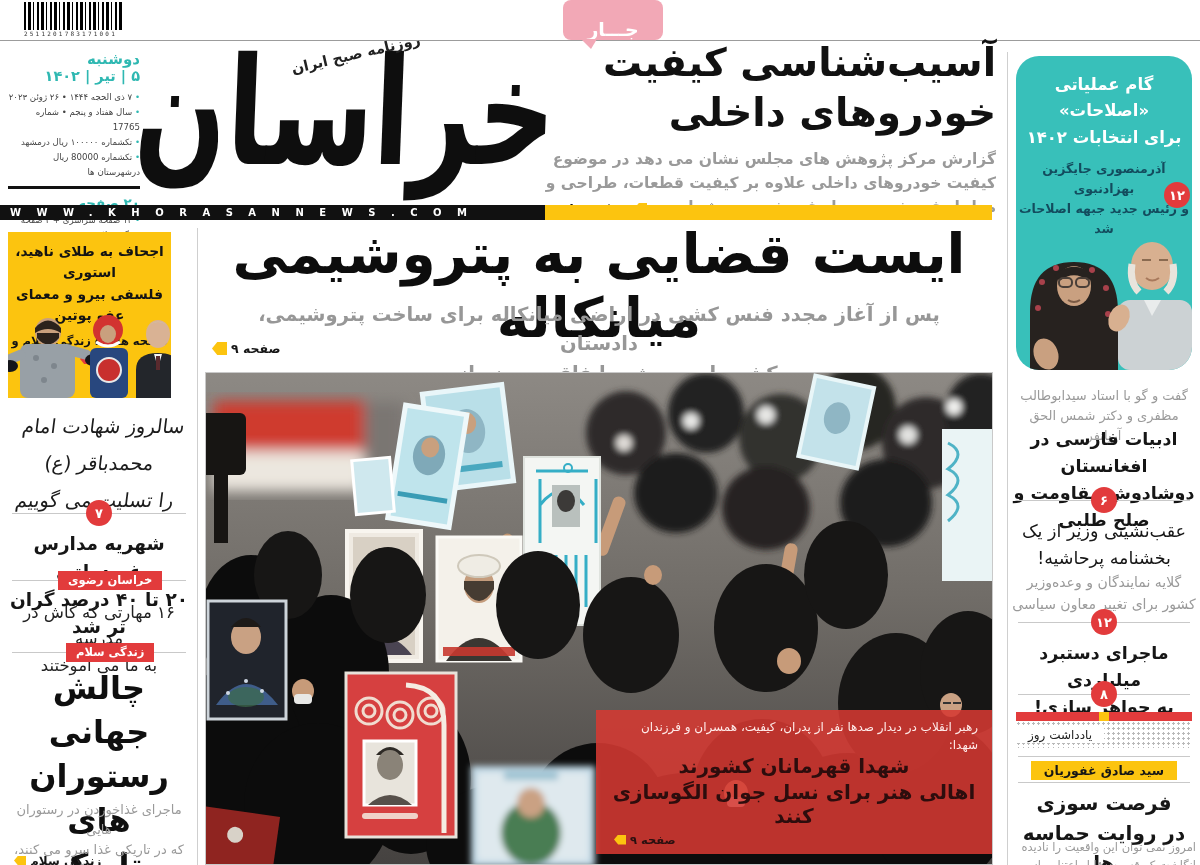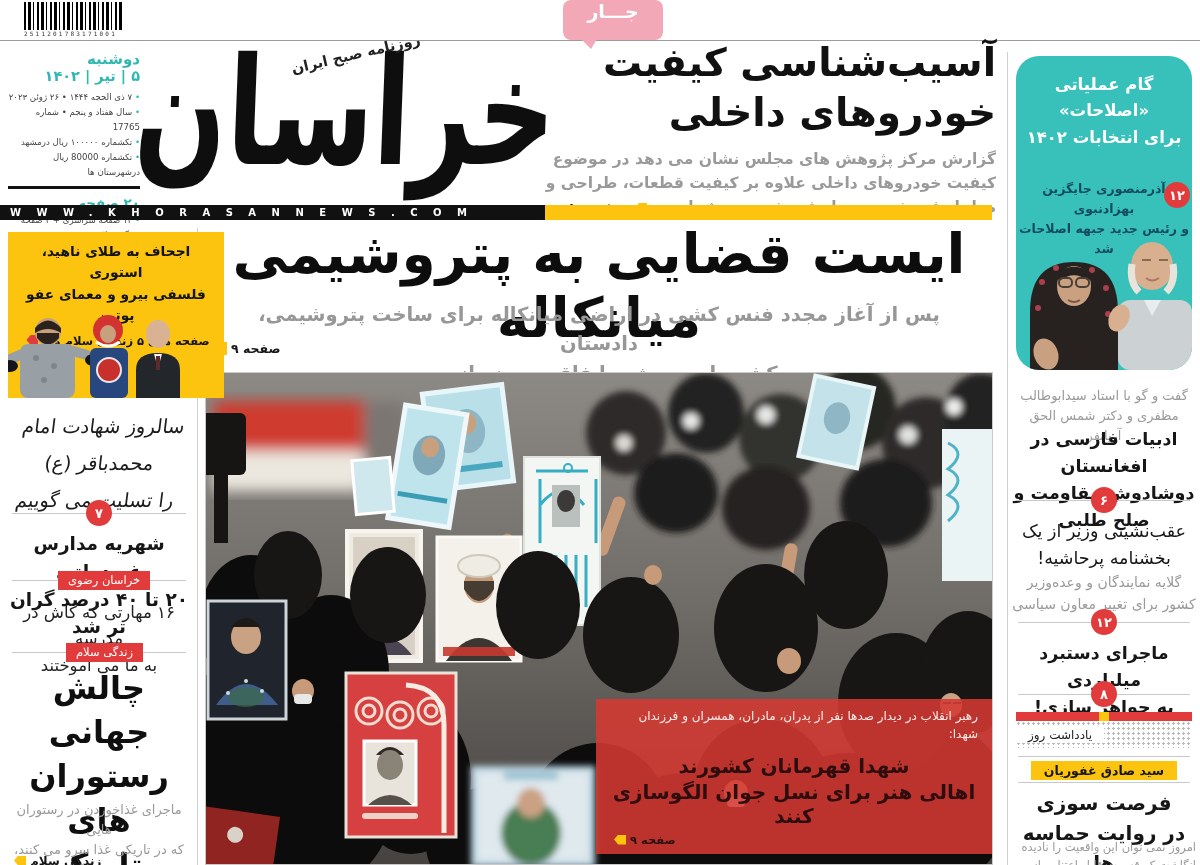--- a/index.html
+++ b/index.html
@@ -11,21 +11,21 @@
   .ctr{text-align:center;}
   .gray{color:#9a9a9a;}
   
   .arr{display:inline-block;width:15px;height:13px;background:#fcc40f;
        clip-path:polygon(100% 0,100% 100%,35% 100%,0 50%,35% 0);vertical-align:middle;margin:0 4px;}
   .arr.red{background:#e23b3c;}
   .arr.sm{width:12px;height:10px;}
   
   .badge{position:absolute;width:26px;height:26px;border-radius:50%;background:#e23b3c;color:#fff;
          font-weight:bold;font-size:13px;display:flex;align-items:center;justify-content:center;z-index:3;}
-  .rlabel{position:absolute;background:#e23b3c;color:#fff;font-size:11.5px;font-weight:normal;
+  .rlabel{position:absolute;background:#e23b3c;color:#fff;font-size:11.5px;font-weight:bold;
           padding:2px 10px 3px;z-index:3;}
   .hline{position:absolute;height:1px;background:#c9c9c9;left:6px;right:6px;}
   
   .mi{font-size:8.6px;color:#444;line-height:1.75;direction:rtl;text-align:right;}
   .mi::before{content:"• ";color:#2fb8b2;}
   .teal{color:#2fb8b2;}
   
   .h-big{font-weight:bold;line-height:1.25;}
   .weblet{color:#fff;font-size:10px;font-weight:bold;letter-spacing:15.5px;line-height:15px;
           padding-left:10px;overflow:hidden;white-space:nowrap;}
@@ -38,21 +38,21 @@
 <body>
 
 <div class="abs" style="left:0;top:40px;width:1200px;height:1px;background:#9c9c9c;"></div>
 
 <div class="abs" style="left:24px;top:2px;width:100px;height:36px;">
   <div class="barcode" style="width:100px;height:28px;"></div>
   <div style="font-family:'DejaVu Sans Mono',monospace;font-size:6px;letter-spacing:2.2px;color:#333;">2511201783171001</div>
 </div>
 
 <div class="abs" style="left:563px;top:0;width:100px;height:40px;background:#f2a8b6;border-radius:8px;z-index:5;
-            display:flex;align-items:flex-start;justify-content:center;">
+            display:flex;align-items:flex-end;justify-content:center;">
   <span style="color:#fff;font-weight:bold;font-size:19px;">جـــار</span>
   <span style="position:absolute;left:18px;bottom:-9px;width:0;height:0;border-left:10px solid transparent;
                border-right:6px solid transparent;border-top:10px solid #f2a8b6;"></span>
 </div>
 
 <div class="abs rtl" style="left:8px;top:50px;width:132px;text-align:right;">
   <div class="teal" style="font-weight:bold;font-size:15px;">دوشنبه</div>
   <div class="teal" style="font-weight:bold;font-size:14.5px;margin-bottom:6px;">۵ | تیر | ۱۴۰۲</div>
   <div class="mi">۷ ذی الحجه ۱۴۴۴ • ۲۶ ژوئن ۲۰۲۳</div>
   <div class="mi">سال هفتاد و پنجم • شماره 17765</div>
@@ -264,32 +264,32 @@
     </g>
 
     <g transform="rotate(8 30 470)">
         <rect x="-12" y="438" width="82" height="60" fill="#8f2420"></rect>
         <circle cx="28" cy="462" r="8" fill="#d8d2c8"></circle>
       </g>
   </svg>
 
   
   <div class="abs rtl" style="right:0;bottom:10px;width:396px;background:rgba(213,57,50,0.88);padding:8px 14px 6px;box-sizing:border-box;">
-    <div style="font-size:12px;color:#ffecea;line-height:1.5;text-align:right;">رهبر انقلاب در دیدار صدها نفر از پدران، مادران، همسران و فرزندان شهدا:</div>
-    <div class="ctr" style="font-size:20px;font-weight:bold;color:#2d0d0d;margin-top:11px;">شهدا قهرمانان کشورند</div>
+    <div style="font-size:12px;color:#ffecea;line-height:1.5;text-align:right;">رهبر انقلاب در دیدار صدها نفر از پدران، کیفیت، همسران و فرزندان شهدا:</div>
+    <div class="ctr" style="font-size:20px;font-weight:bold;color:#2d0d0d;margin-top:0;">شهدا قهرمانان کشورند</div>
     <div class="ctr" style="font-size:20px;font-weight:bold;color:#2d0d0d;margin-top:2px;">اهالی هنر برای نسل جوان الگوسازی کنند</div>
     <div class="rtl" style="text-align:left;margin-top:1px;">
       <span class="capref">صفحه ۹</span><span class="arr sm"></span>
     </div>
   </div>
 </div>
 
 <div class="abs" style="left:6px;top:228px;width:186px;height:637px;">
 
-  <div class="abs" style="left:2px;top:4px;width:216px;height:166px;background:#fcc40f;overflow:hidden;">
+  <div class="abs" style="left:2px;top:4px;width:163px;height:166px;background:#fcc40f;overflow:hidden;">
     <div class="rtl ctr pl" style="font-size:13.8px;font-weight:bold;padding:9px 6px 0;line-height:1.55;color:#141414;">اجحاف به طلای ناهید، استوری
 فلسفی بیرو و معمای عفو پوتین</div>
     <div class="rtl ctr" style="margin-top:3px;">
       <span style="font-size:11.5px;font-weight:bold;color:#141414;">صفحه های ۵ زندگی سلام و ۳</span><span class="arr red sm"></span>
     </div>
     <svg width="180" height="92" viewBox="0 0 180 92" style="position:absolute;bottom:0;left:0;">
       <ellipse cx="40" cy="26" rx="13" ry="14" fill="#c9a07e"></ellipse>
       <path d="M27 22 q13 -15 26 0 v5 q-13 -8 -26 0 z" fill="#2b221c"></path>
       <path d="M29 32 q11 13 22 0 v-5 h-22 z" fill="#2b221c"></path>
       <rect x="12" y="38" width="55" height="54" rx="8" fill="#98a0a6"></rect>
@@ -342,21 +342,21 @@
   <div class="abs rtl" style="left:4px;top:622px;">
     <span style="font-size:12px;font-weight:bold;color:#161616;">زندگی سلام</span><span class="arr sm"></span>
   </div>
 </div>
 
 <div class="abs" style="left:1012px;top:50px;width:184px;height:815px;">
 
   <div class="abs" style="left:4px;top:6px;width:176px;height:314px;background:#38c0ba;border-radius:23px;overflow:hidden;">
     <div class="ctr pl rtl" style="font-size:16.5px;font-weight:bold;color:#fff;padding-top:16px;line-height:1.6;">گام عملیاتی «اصلاحات»
 برای انتخابات ۱۴۰۲</div>
-    <div class="ctr pl rtl" style="font-size:12.5px;font-weight:bold;color:#134c5e;margin-top:28px;line-height:1.6;">آذرمنصوری جایگزین بهزادنبوی
+    <div class="ctr pl rtl" style="font-size:12.5px;font-weight:bold;color:#134c5e;margin-top:8px;line-height:1.6;">آذرمنصوری جایگزین بهزادنبوی
 و رئیس جدید جبهه اصلاحات شد</div>
     <svg width="176" height="158" viewBox="0 0 176 158" style="position:absolute;bottom:0;left:0;">
       <path d="M14 158 v-58 q0 -50 44 -50 q44 0 44 50 v58 z" fill="#27221f"></path>
       <g fill="#a8414b">
           <circle cx="26" cy="70" r="3"></circle>
           <circle cx="40" cy="56" r="3"></circle>
           <circle cx="76" cy="58" r="3"></circle>
           <circle cx="90" cy="76" r="3"></circle>
           <circle cx="22" cy="96" r="3"></circle>
           <circle cx="92" cy="102" r="3"></circle>

